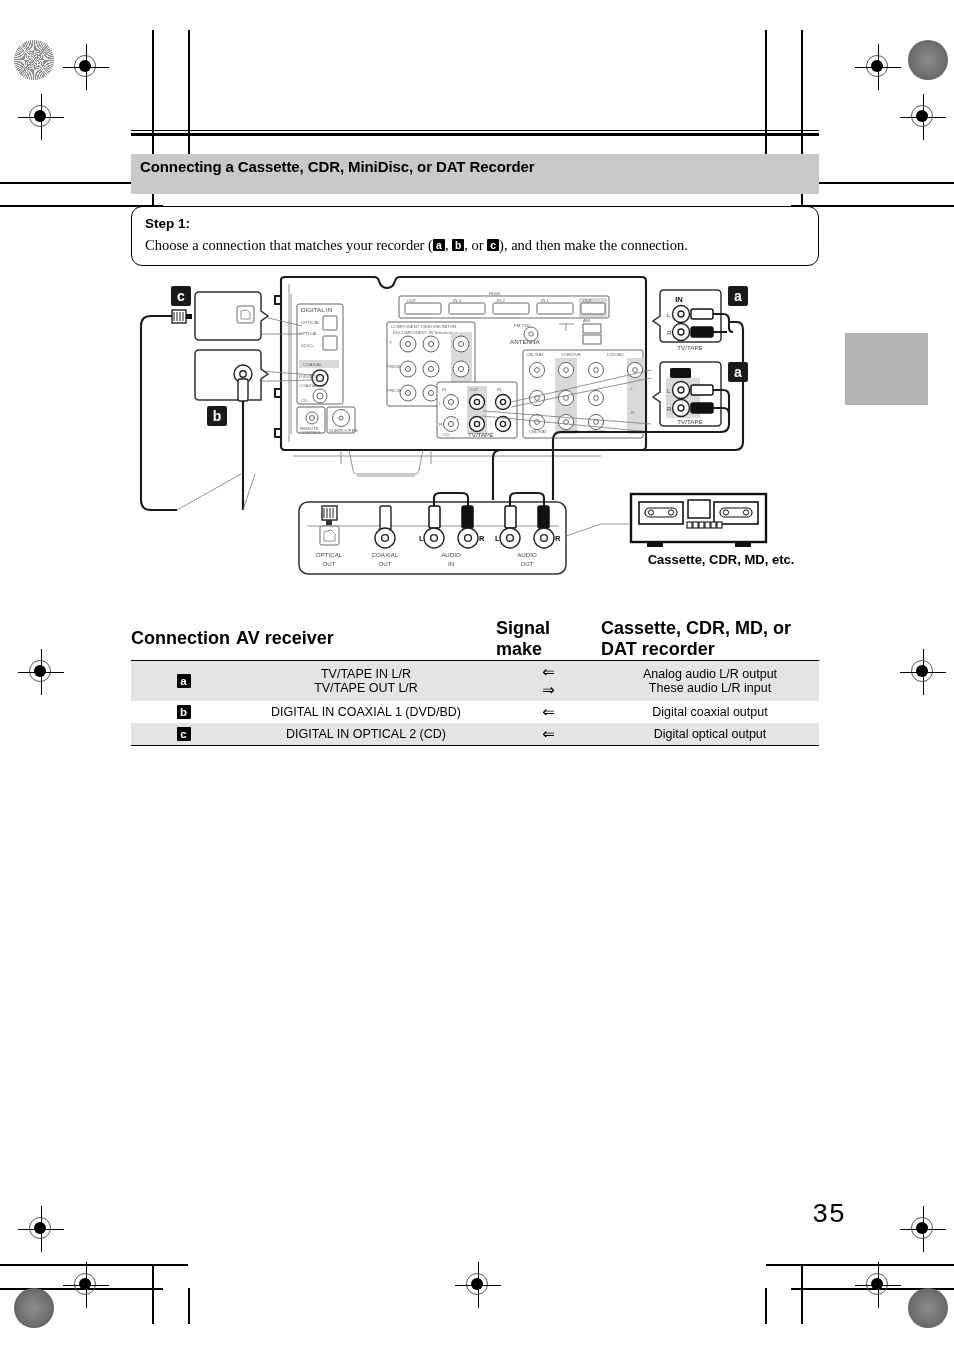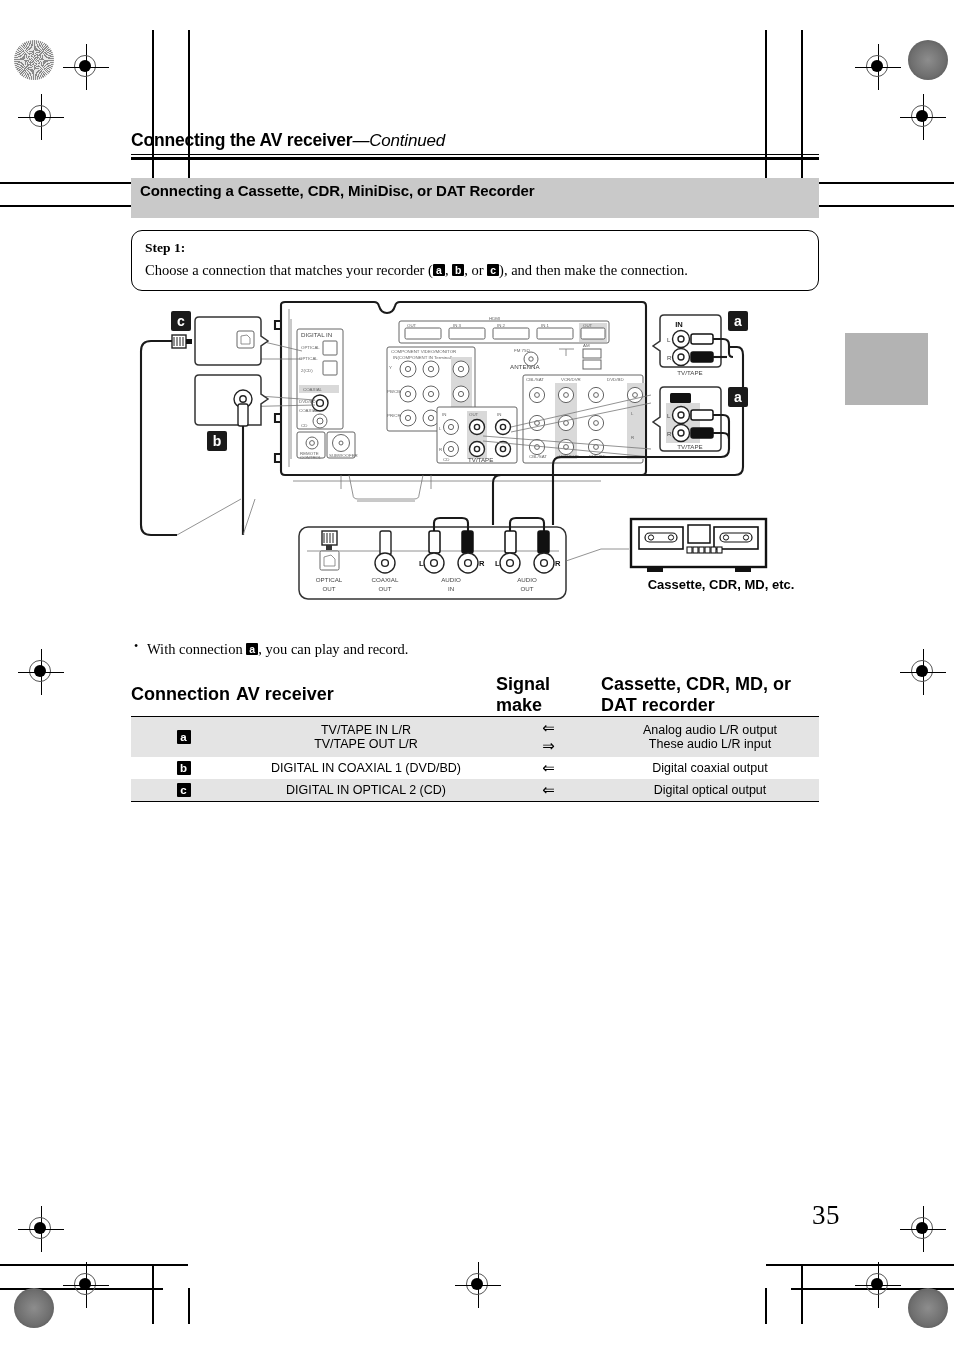--- a/index.html
+++ b/index.html
@@ -50,21 +50,21 @@
   .section-bar {
     margin-top:18px; background:#c9c9c9; height:40px; line-height:25px;
     padding-left:9px; font-family:"Liberation Sans", sans-serif;
     font-weight:bold; font-size:15px; letter-spacing:-0.1px;
   }
 
   .step-box {
     margin-top:12px; border:1.6px solid #000; border-radius:11px;
     padding:9px 13px 11px 13px;
   }
-  .step-label { font-family:Liberation Serif, serif; font-weight:bold; font-size:13.5px; }
+  .step-label { font-family:Liberation Sans, sans-serif; font-weight:bold; font-size:13.5px; }
   .step-text { font-size:14.5px; margin-top:5px; line-height:1.25; }
 
   
   .tok {
     display:inline-block; background:#000; color:#fff; font-family:"Liberation Sans", sans-serif;
     font-weight:bold; font-size:10.5px; line-height:12px; width:12px; height:12px;
     text-align:center; vertical-align:1px; border-radius:1px;
   }
   .tok-tbl {
     display:inline-block; background:#000; color:#fff; font-family:"Liberation Sans", sans-serif;
@@ -100,21 +100,21 @@
   .row-shade { background:#e4e4e4; }
   .hrule-top td, .hrule-top th { border-bottom:1.6px solid #000; }
   .hrule-bot td { border-bottom:1.6px solid #000; }
   .flow { font-size:15px; }
 
   
   .side-tab { position:absolute; left:845px; top:333px; width:83px; height:72px; background:#b3b3b3; }
 
   
   .pageno {
-    position:absolute; left:812px; top:1200px; font-family:Liberation Serif, serif;
+    position:absolute; left:812px; top:1200px; font-family:Liberation Mono, monospace;
     font-size:27px; letter-spacing:0.5px;
   }
 </style>
 </head>
 <body>
 
 <div class="page">
 
   <div>
     <div class="cropline" style="left:0px;  top:182px; width:188px; height:1.5px;"></div>
@@ -175,23 +175,20 @@
     <div class="regmark" style="left:461px; top:1268px;">
         <i></i>
       </div>
   </div>
 
 
   <div class="side-tab"></div>
 
   <div class="content">
 
-    <div class="chapter-title">
-      <span>Connecting the AV receiver</span><span class="cont">—Continued</span>
-    </div>
     <div class="rule-thin"></div>
     <div class="rule-thick"></div>
 
     <div class="section-bar">Connecting a Cassette, CDR, MiniDisc, or DAT Recorder</div>
 
     <div class="step-box">
       <div class="step-label">Step 1:</div>
       <div class="step-text"><span>Choose a connection that matches your recorder (</span><span class="tok">a</span><span>, </span><span class="tok">b</span><span>, or </span><span class="tok">c</span><span>), and then make the connection.</span></div>
     </div>
 
@@ -521,21 +518,20 @@
           <path class="lnt" d="M46 236 L110 200" stroke="#333" stroke-width="1.2"></path>
           <path class="lnt" d="M112 236 L124 200" stroke="#333" stroke-width="1.2"></path>
         </g>
       </svg>
 
 
       <div class="dev-caption">Cassette, CDR, MD, etc.</div>
     </div>
 
     <div class="bullets">
-      <div><span>With connection </span><span class="tok">a</span><span>, you can play and record.</span></div>
     </div>
 
     <table class="conn">
       <colgroup>
         <col style="width:105px">
           <col style="width:260px">
           <col style="width:105px">
           <col style="width:218px">
       </colgroup>
       <thead>

